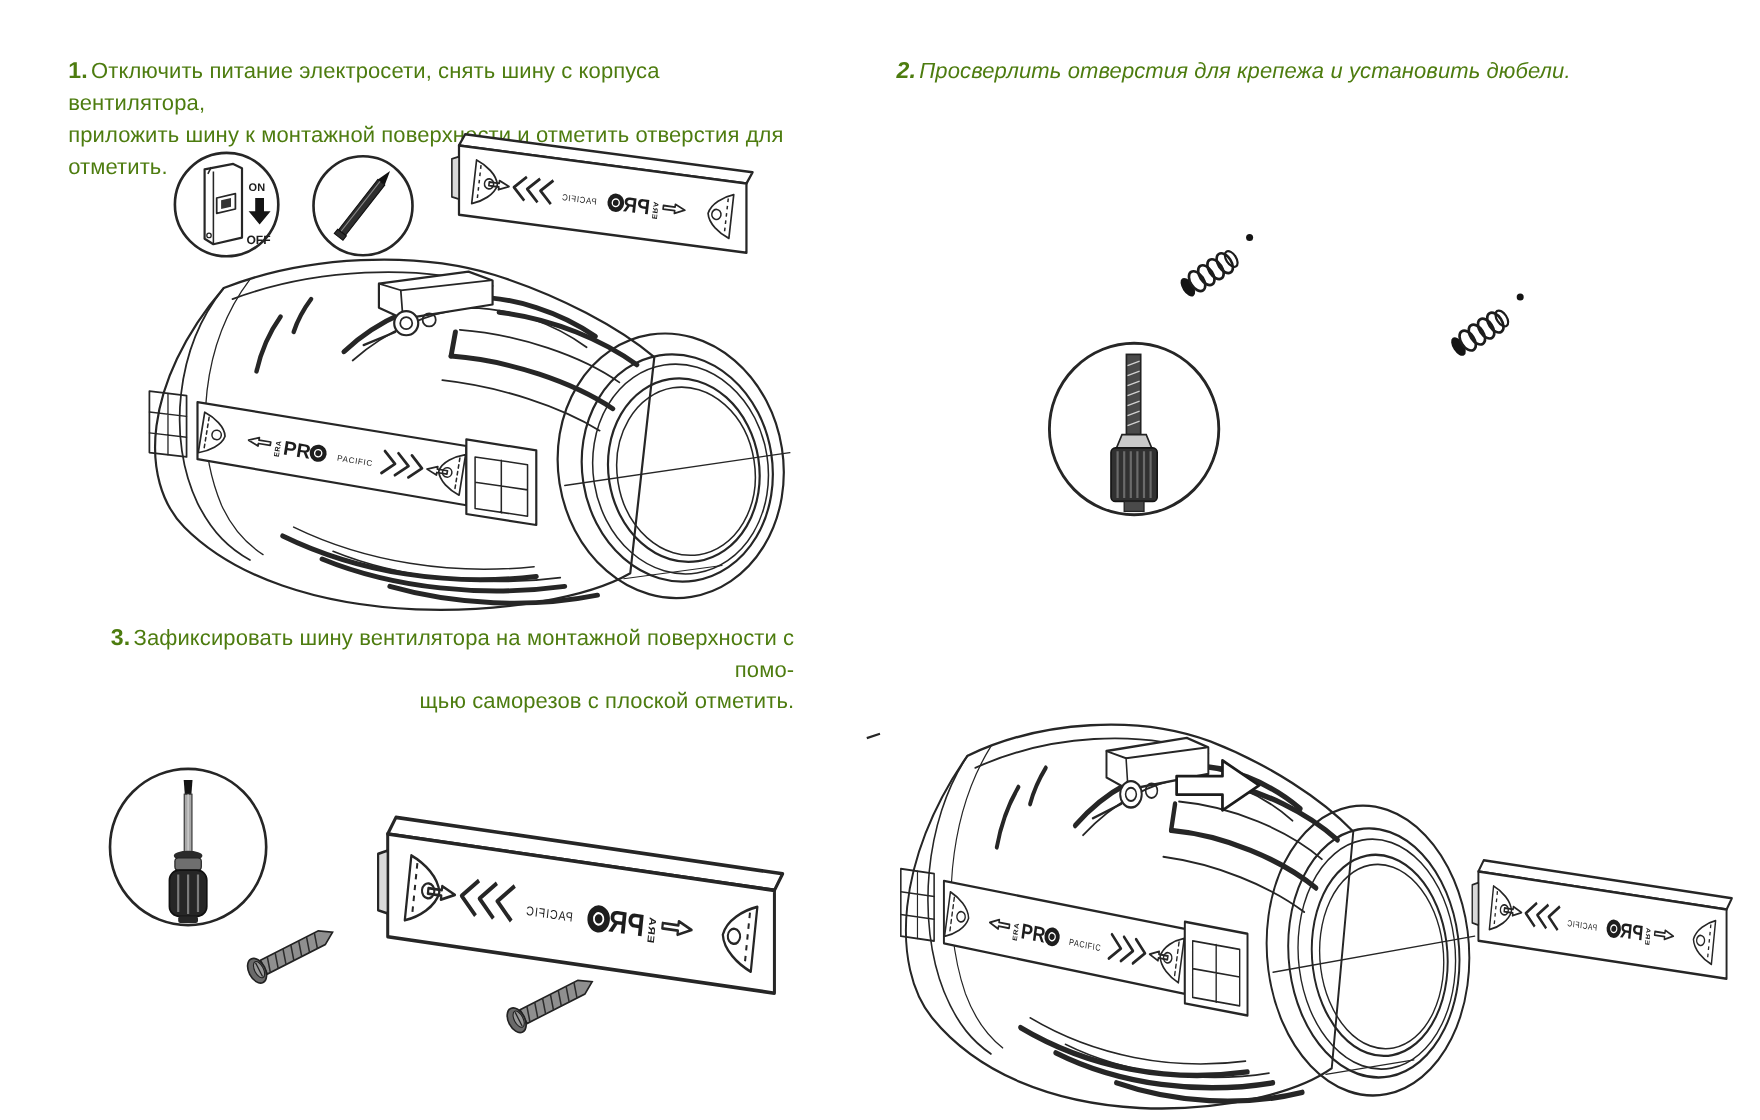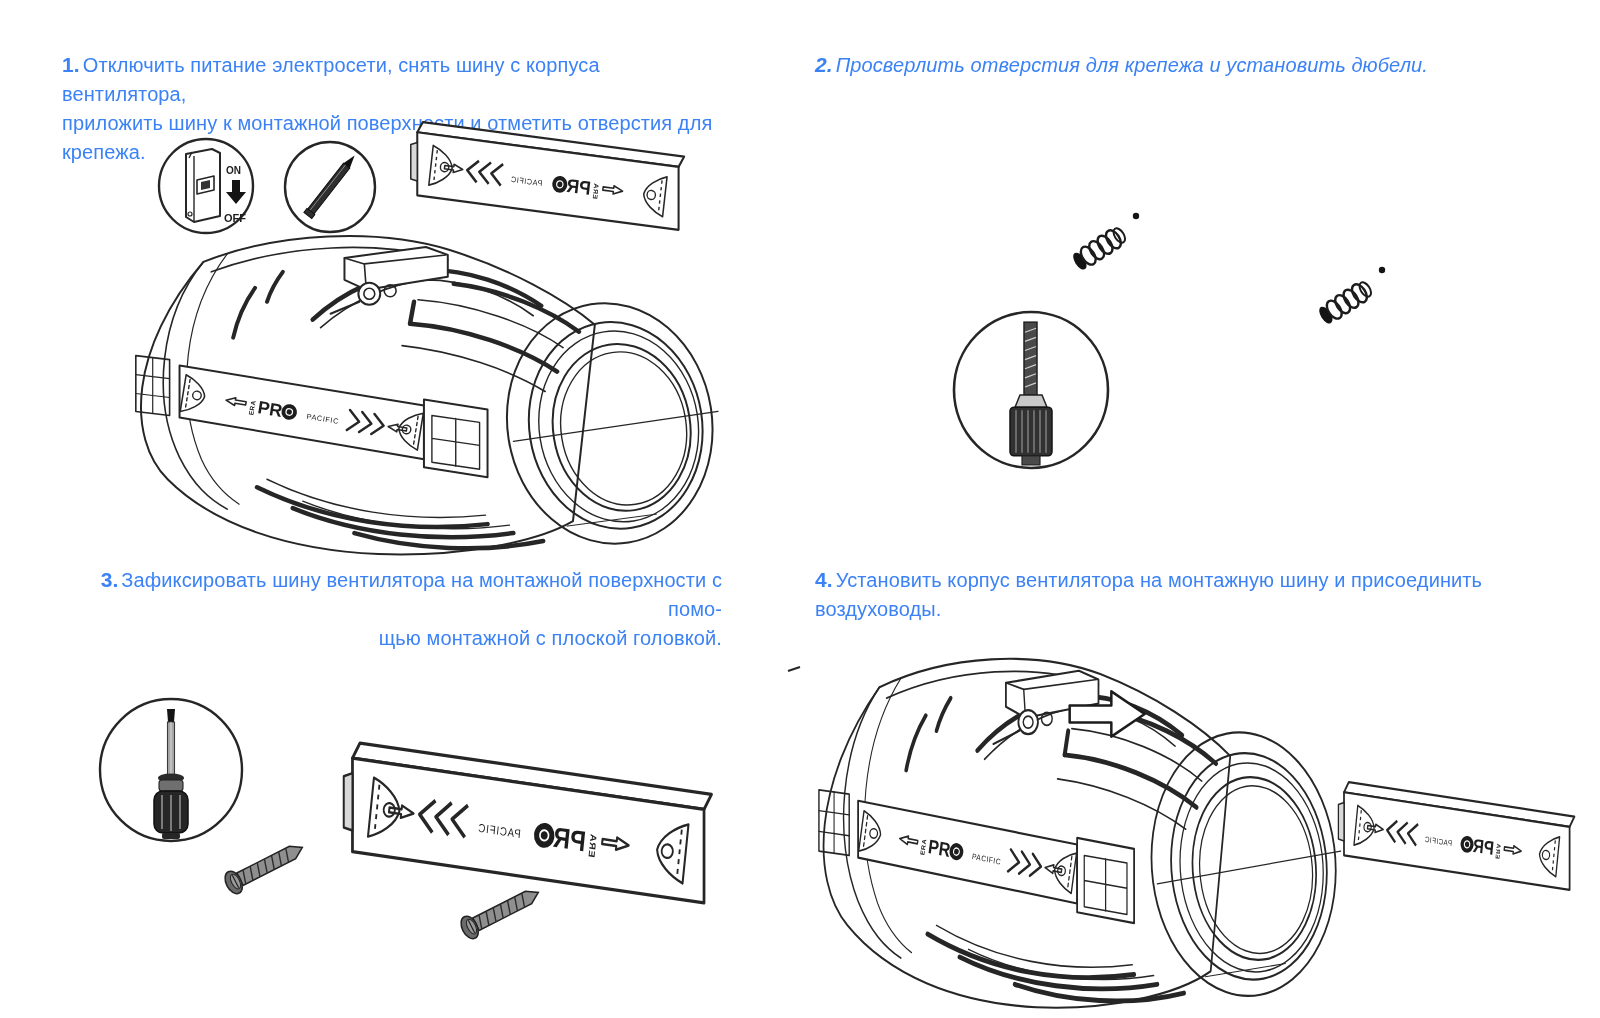--- a/index.html
+++ b/index.html
@@ -1,18 +1,18 @@
 <!DOCTYPE html>
 <html><head>
 <meta charset="utf-8">
 <style>
   html,body{margin:0;padding:0;background:#ffffff;}
   .page{
     position:relative;width:1600px;height:1018px;background:#ffffff;
-    font-family:"Liberation Sans",sans-serif;color:#3b82f6;overflow:hidden;
+    font-family:"Liberation Sans",sans-serif;color:#4d7c0f;overflow:hidden;
   }
   .step{position:absolute;font-size:20px;line-height:29px;letter-spacing:.1px;}
   .step .num{font-weight:bold;font-size:21px;padding-right:3px;}
   .art{position:absolute;display:block;}
   svg text{font-family:"Liberation Sans",sans-serif;}
   .defs{position:absolute;width:0;height:0;overflow:hidden;}
 </style>
 </head>
 <body>
 
@@ -185,21 +185,21 @@
       <g id="g-arrow">
         <path d="M2,21 L52,21 L52,4 L92,31 L52,58 L52,41 L2,41 Z" fill="#ffffff" stroke="#1c1c1c" stroke-width="3" stroke-linejoin="round"></path>
       </g>
 
     </defs>
   </svg>
 
   <div class="step" style="left:62px;top:50px;width:655px;">
     <span class="num">1.</span><span>Отключить питание электросети, снять шину с корпуса вентилятора,</span><br>
     <span>приложить шину к монтажной поверхности и отметить отверстия для</span><br>
-    <span>крепежа.</span>
+    <span>отметить.</span>
   </div>
   <svg class="art" style="left:156px;top:134px;" width="106" height="106" viewBox="0 0 106 106">
       <use href="#g-breaker"></use>
     </svg>
   <svg class="art" style="left:282px;top:139px;" width="96" height="96" viewBox="0 0 96 96">
       <use href="#g-pencil"></use>
     </svg>
   <svg class="art" style="left:408px;top:116px;" width="278" height="124" viewBox="0 0 300 122" preserveAspectRatio="none">
       <use href="#g-rail"></use>
     </svg>
@@ -215,39 +215,35 @@
     </svg>
   <svg class="art" style="left:1308px;top:258px;" width="84" height="76" viewBox="0 0 84 76">
       <use href="#g-dowel"></use>
     </svg>
   <svg class="art" style="left:950px;top:308px;" width="162" height="164" viewBox="0 0 162 162" preserveAspectRatio="none">
       <use href="#g-drill"></use>
     </svg>
 
   <div class="step" style="left:62px;top:565px;width:660px;text-align:right;">
     <span class="num">3.</span><span>Зафиксировать шину вентилятора на монтажной поверхности с помо-</span><br>
-    <span>щью монтажной с плоской головкой.</span>
+    <span>щью саморезов с плоской отметить.</span>
   </div>
   <svg class="art" style="left:96px;top:695px;" width="150" height="150" viewBox="0 0 150 150">
       <use href="#g-sdriver"></use>
     </svg>
   <svg class="art" style="left:340px;top:734px;" width="374" height="184" viewBox="0 0 300 122" preserveAspectRatio="none">
       <use href="#g-rail"></use>
     </svg>
   <svg class="art" style="left:214px;top:833px;" width="100" height="68" viewBox="0 0 100 68">
       <use href="#g-screw"></use>
     </svg>
   <svg class="art" style="left:450px;top:878px;" width="100" height="68" viewBox="0 0 100 68">
       <use href="#g-screw"></use>
     </svg>
 
-  <div class="step" style="left:815px;top:565px;width:680px;">
-    <span class="num">4.</span><span>Установить корпус вентилятора на монтажную шину и присоединить</span><br>
-    <span>воздуховоды.</span>
-  </div>
   <svg class="art" style="left:786px;top:664px;" width="16" height="10" viewBox="0 0 16 10">
       <path d="M2,7 L14,3" stroke="#262626" stroke-width="2" fill="none"></path>
     </svg>
   <svg class="art" style="left:794px;top:650px;" width="552" height="366" viewBox="0 0 620 335" preserveAspectRatio="none">
       <use href="#g-fan"></use>
     </svg>
   <svg class="art" style="left:1068px;top:688px;" width="80" height="52" viewBox="0 0 96 62" preserveAspectRatio="none">
       <use href="#g-arrow"></use>
     </svg>
   <svg class="art" style="left:1336px;top:776px;" width="240" height="124" viewBox="0 0 300 122" preserveAspectRatio="none">

